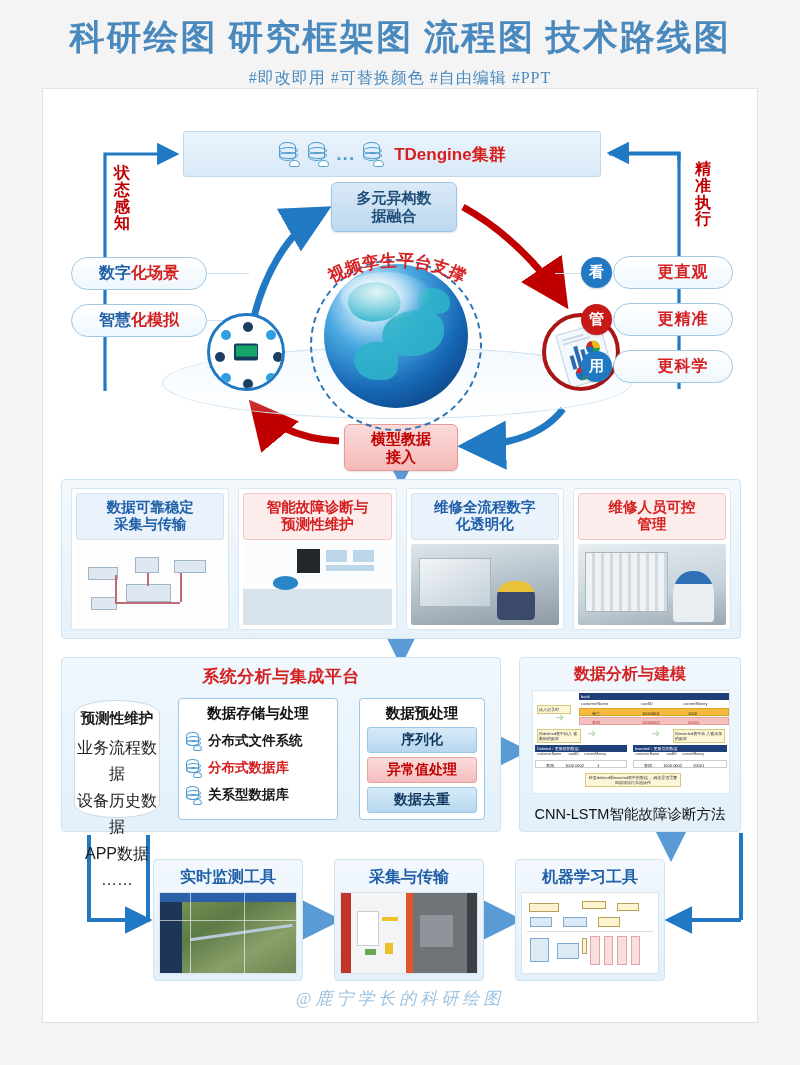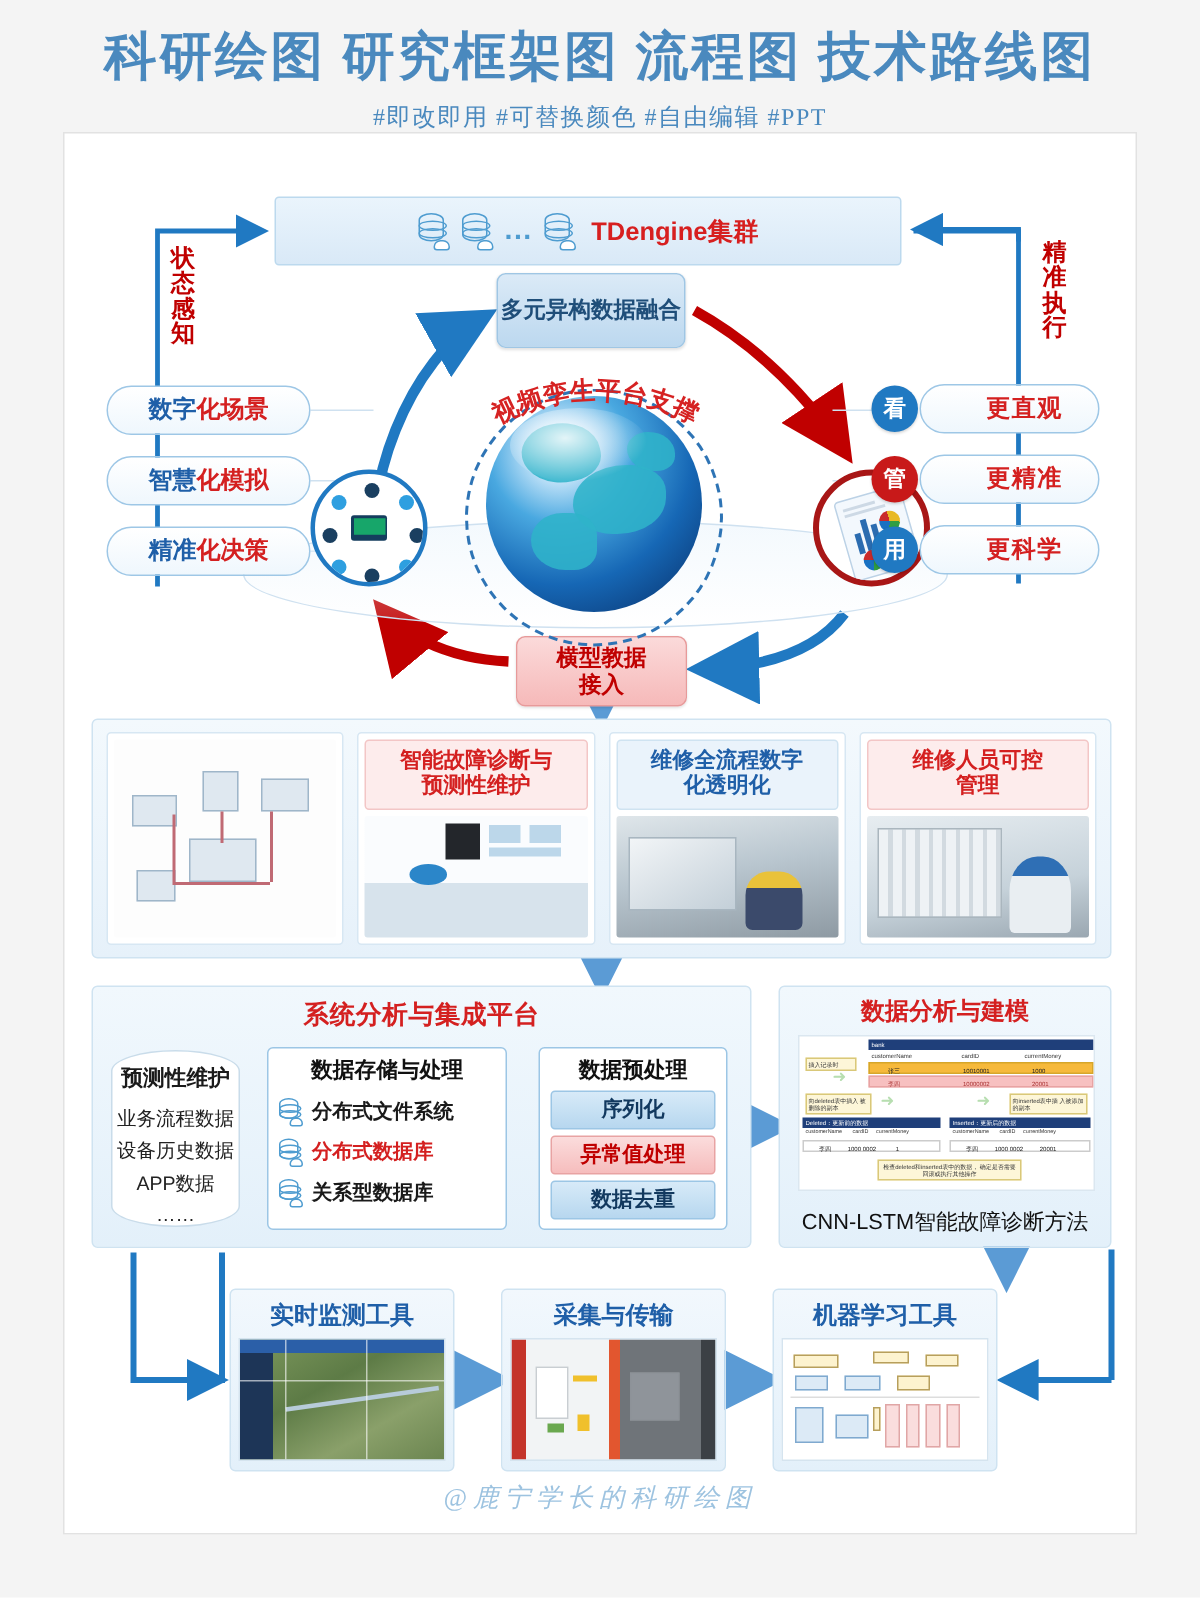--- a/index.html
+++ b/index.html
@@ -59,21 +59,21 @@
     color: #c00000; line-height: 1.05; text-align: center;
   }
   .vlabel.left  { left: 69px; top: 76px; }
   .vlabel.right { left: 650px; top: 72px; }
   .vlabel span { display: block; }
 
   .fuse-box {
     position: absolute; left: 288px; top: 93px; width: 126px; height: 50px;
     background: linear-gradient(180deg,#dbeaf7 0%, #bcd8ef 100%);
     border: 1px solid #9fc6e4; border-radius: 6px;
-    display: flex; flex-direction: row; align-items: center; justify-content: center;
+    display: flex; flex-direction: column; align-items: center; justify-content: center;
     color: #1f4e79; font-size: 15px; font-weight: bold; line-height: 1.18;
     box-shadow: 0 1px 2px rgba(0,0,0,.12);
   }
   .model-box {
     position: absolute; left: 301px; top: 335px; width: 114px; height: 47px;
     background: linear-gradient(180deg,#fbdada 0%, #f6b9b9 100%);
     border: 1px solid #e79a9a; border-radius: 6px;
     display: flex; flex-direction: column; align-items: center; justify-content: center;
     color: #c00000; font-size: 15px; font-weight: bold; line-height: 1.18;
     box-shadow: 0 1px 2px rgba(0,0,0,.12);
@@ -222,21 +222,21 @@
   .sec3-ttl {
     text-align: center; color: #d42020; font-size: 17px; font-weight: bold;
     margin-top: 7px; letter-spacing: .5px;
   }
   .cyl-box {
     position: absolute; left: 12px; top: 42px; width: 86px; height: 118px;
     background: #fff; border: 1px solid #c9dcea; border-radius: 43px/14px;
     text-align: center; padding-top: 8px;
   }
   .cyl-ttl { font-size: 14.5px; font-weight: bold; color: #1a1a1a; }
-  .cyl-list { font-size: 13px; color: #222; line-height: 1.65; margin-top: 7px; }
+  .cyl-list { font-size: 16px; color: #222; line-height: 1.65; margin-top: 7px; }
 
   .store-box {
     position: absolute; left: 116px; top: 40px; width: 160px; height: 122px;
     background: #fff; border: 1px solid #9cc6e5; border-radius: 4px; padding: 5px 6px;
   }
   .box-ttl { text-align: center; font-size: 14.5px; font-weight: bold; color: #111; margin-bottom: 4px; }
   .store-row { display: flex; align-items: center; gap: 6px; height: 27px; font-size: 13.5px; font-weight: bold; }
   .store-row.red { color: #d42020; } .store-row.dk { color: #1a1a1a; }
   .db-ico.sm { width: 17px; height: 20px; }
   .db-ico.sm .cyl { width: 13px; height: 14px; border-radius: 7px/4px; }
@@ -464,42 +464,42 @@
     </div>
 
     <div class="pill lft l1">
       <span class="c-blue">数字</span>
         <span class="c-red">化场景</span>
     </div>
     <div class="pill lft l2">
       <span class="c-blue">智慧</span>
         <span class="c-red">化模拟</span>
     </div>
-    <div class="pill lft l3">
-      <span class="c-blue">精准</span>
-        <span class="c-red">化决策</span>
-    </div>
 
     <div class="pill rgt r1">
       <span class="txt">更直观</span>
     </div>
     <div class="badge b1">看</div>
     <div class="pill rgt r2">
       <span class="txt">更精准</span>
     </div>
     <div class="badge b2">管</div>
     <div class="pill rgt r3">
       <span class="txt">更科学</span>
     </div>
     <div class="badge b3">用</div>
   </div>
 
   <div class="sec2">
 
     <div class="card">
+      <div class="card-ttl blue">
+        <div>数据可靠稳定</div>
+        <div>采集与传输</div>
+      </div>
       <div class="card-img img-net">
         <div class="blk" style="left:8%;top:28%;width:20%;height:16%;"></div>
         <div class="blk" style="left:40%;top:16%;width:16%;height:20%;"></div>
         <div class="blk" style="left:66%;top:20%;width:22%;height:16%;"></div>
         <div class="blk" style="left:34%;top:50%;width:30%;height:22%;"></div>
         <div class="blk" style="left:10%;top:66%;width:18%;height:16%;"></div>
         <div class="wire" style="left:26%;top:38%;width:2px;height:34%;"></div>
         <div class="wire" style="left:26%;top:72%;width:44%;height:2px;"></div>
         <div class="wire" style="left:48%;top:36%;width:2px;height:16%;"></div>
         <div class="wire" style="left:70%;top:36%;width:2px;height:36%;"></div>

